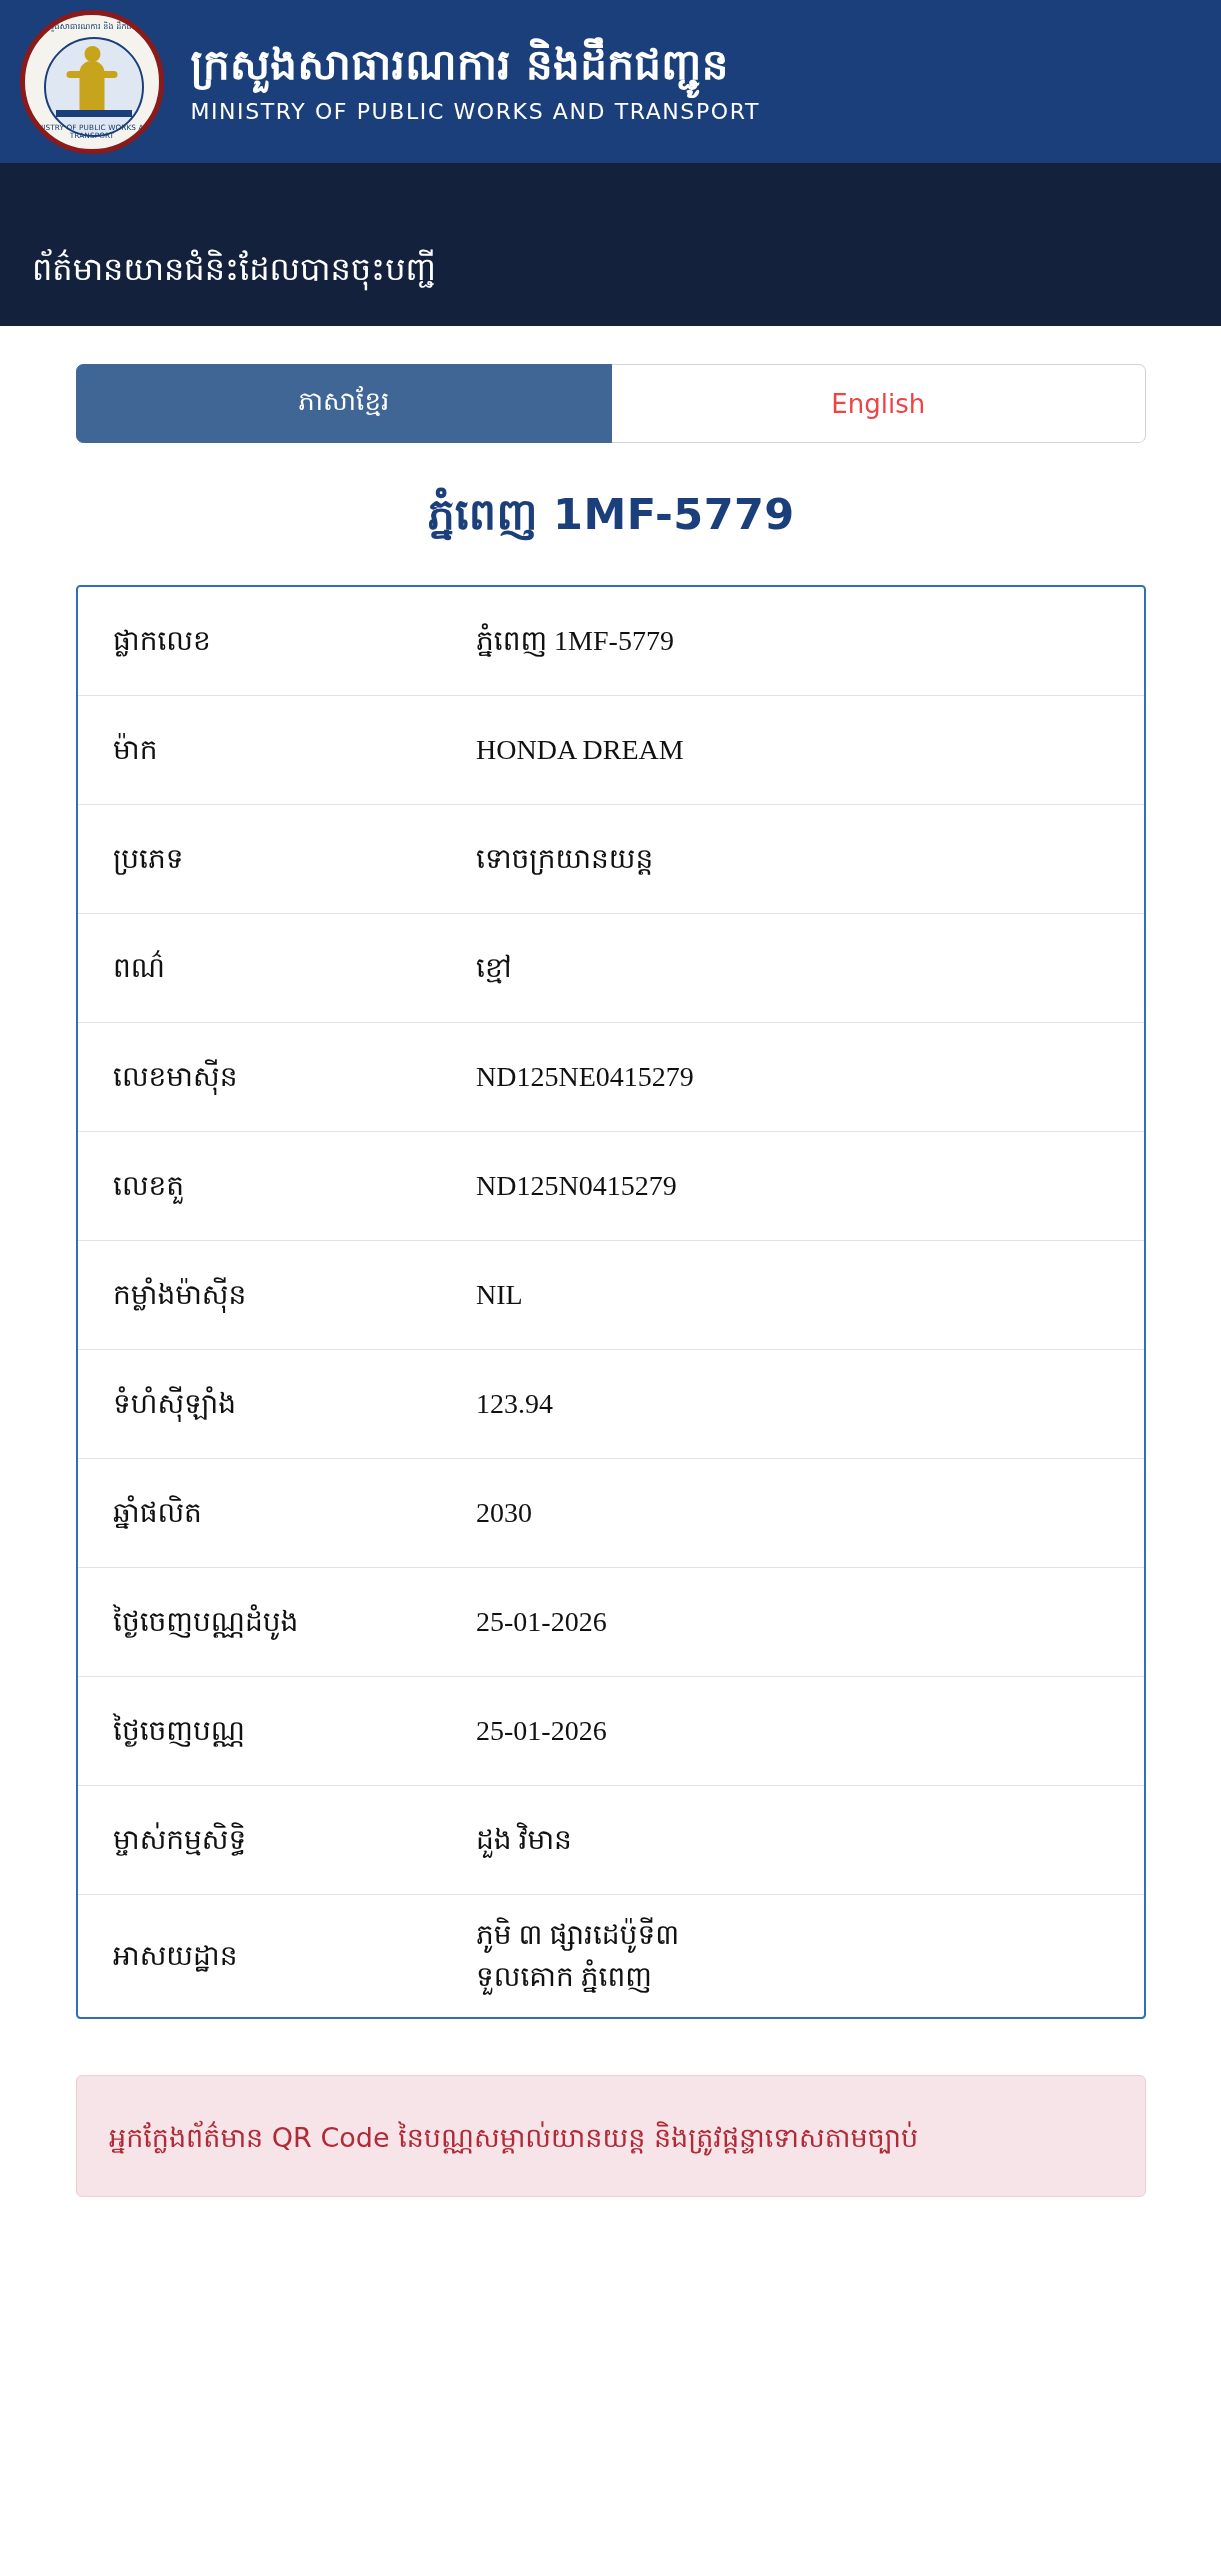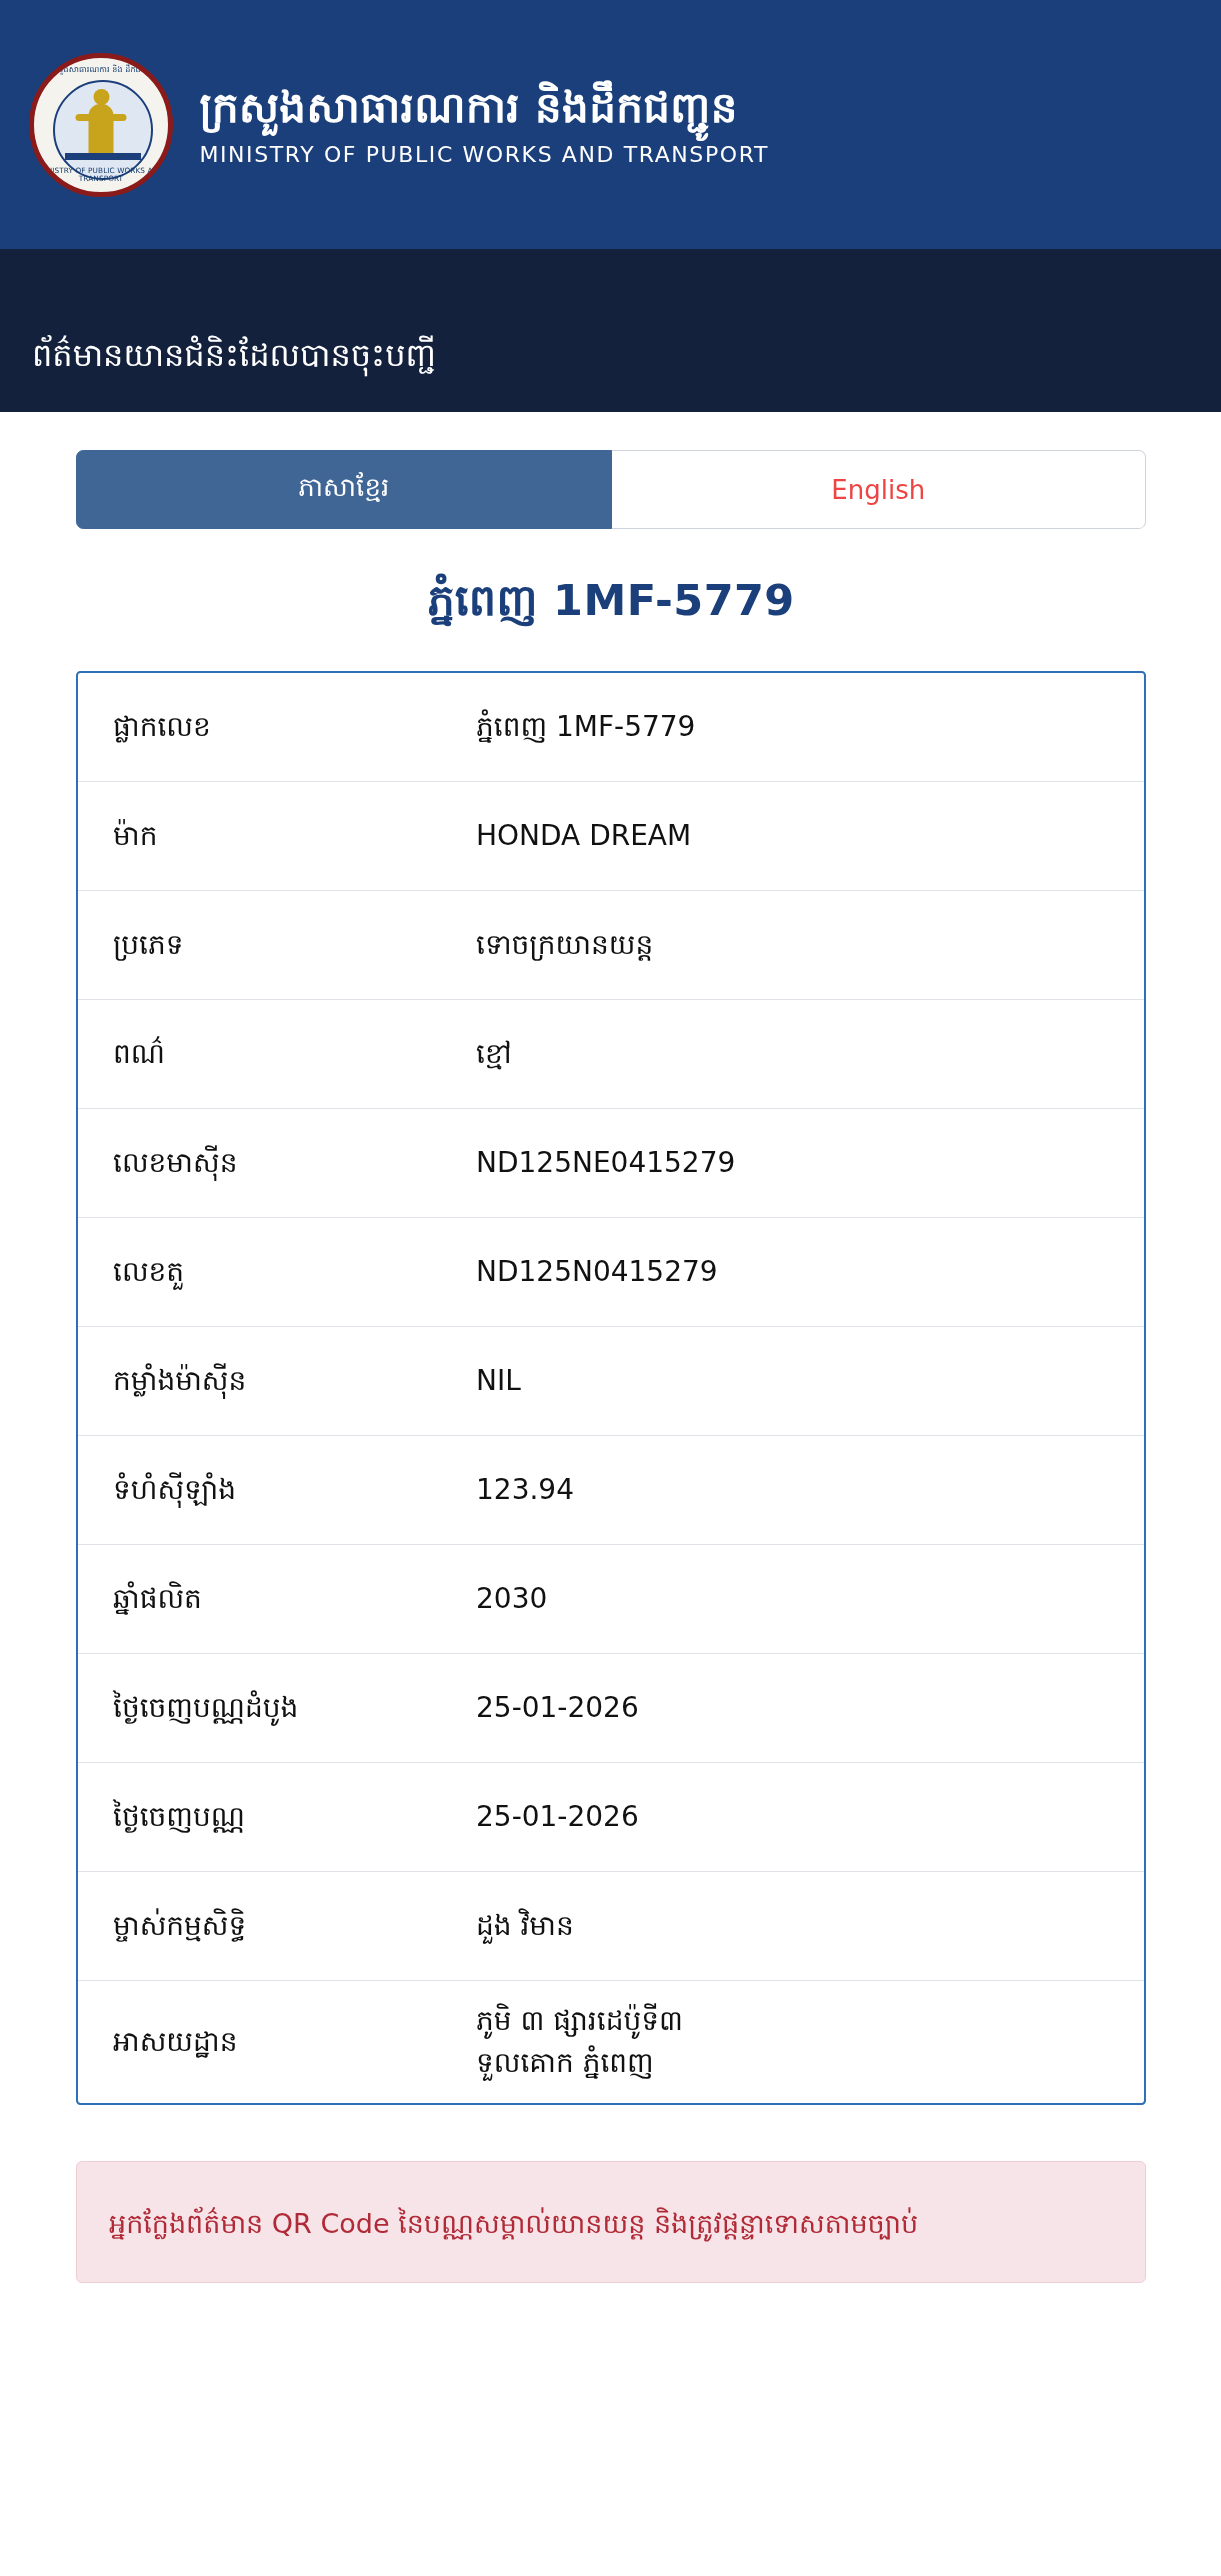--- a/index.html
+++ b/index.html
@@ -6,24 +6,24 @@
   html, body {
     width: 1222px;
     height: 2576px;
     background: #ffffff;
     font-family: "DejaVu Sans", "Liberation Sans", sans-serif;
   }
 
   
   .header {
     background: #1b3f7a;
-    height: 249px;
-    display: flex;
-    align-items: center;
-    padding: 0 29px;
+    height: 163px;
+    display: flex;
+    align-items: center;
+    padding: 0 20px;
     gap: 26.4px;
   }
   .logo {
     width: 144px;
     height: 144px;
     flex: 0 0 144px;
     border-radius: 50%;
     background: #f5f3ee;
     border: 5.1px solid #8b1a1a;
     position: relative;
@@ -155,20 +155,21 @@
     margin: 0 76px;
     border: 2.9px solid #2f6fb5;
     border-radius: 4.4px;
     background: #ffffff;
   }
   .row {
     display: flex;
     border-bottom: 1.5px solid #dfe3e8;
     min-height: 109px;
     align-items: center;
+    font-family: Liberation Serif, serif;
   }
   .row:last-child { border-bottom: none; }
   .row .label {
     flex: 0 0 398px;
     padding: 19px 0 19px 35px;
     font-size: 28px;
     color: #111111;
     line-height: 1.45;
   }
   .row .value {

